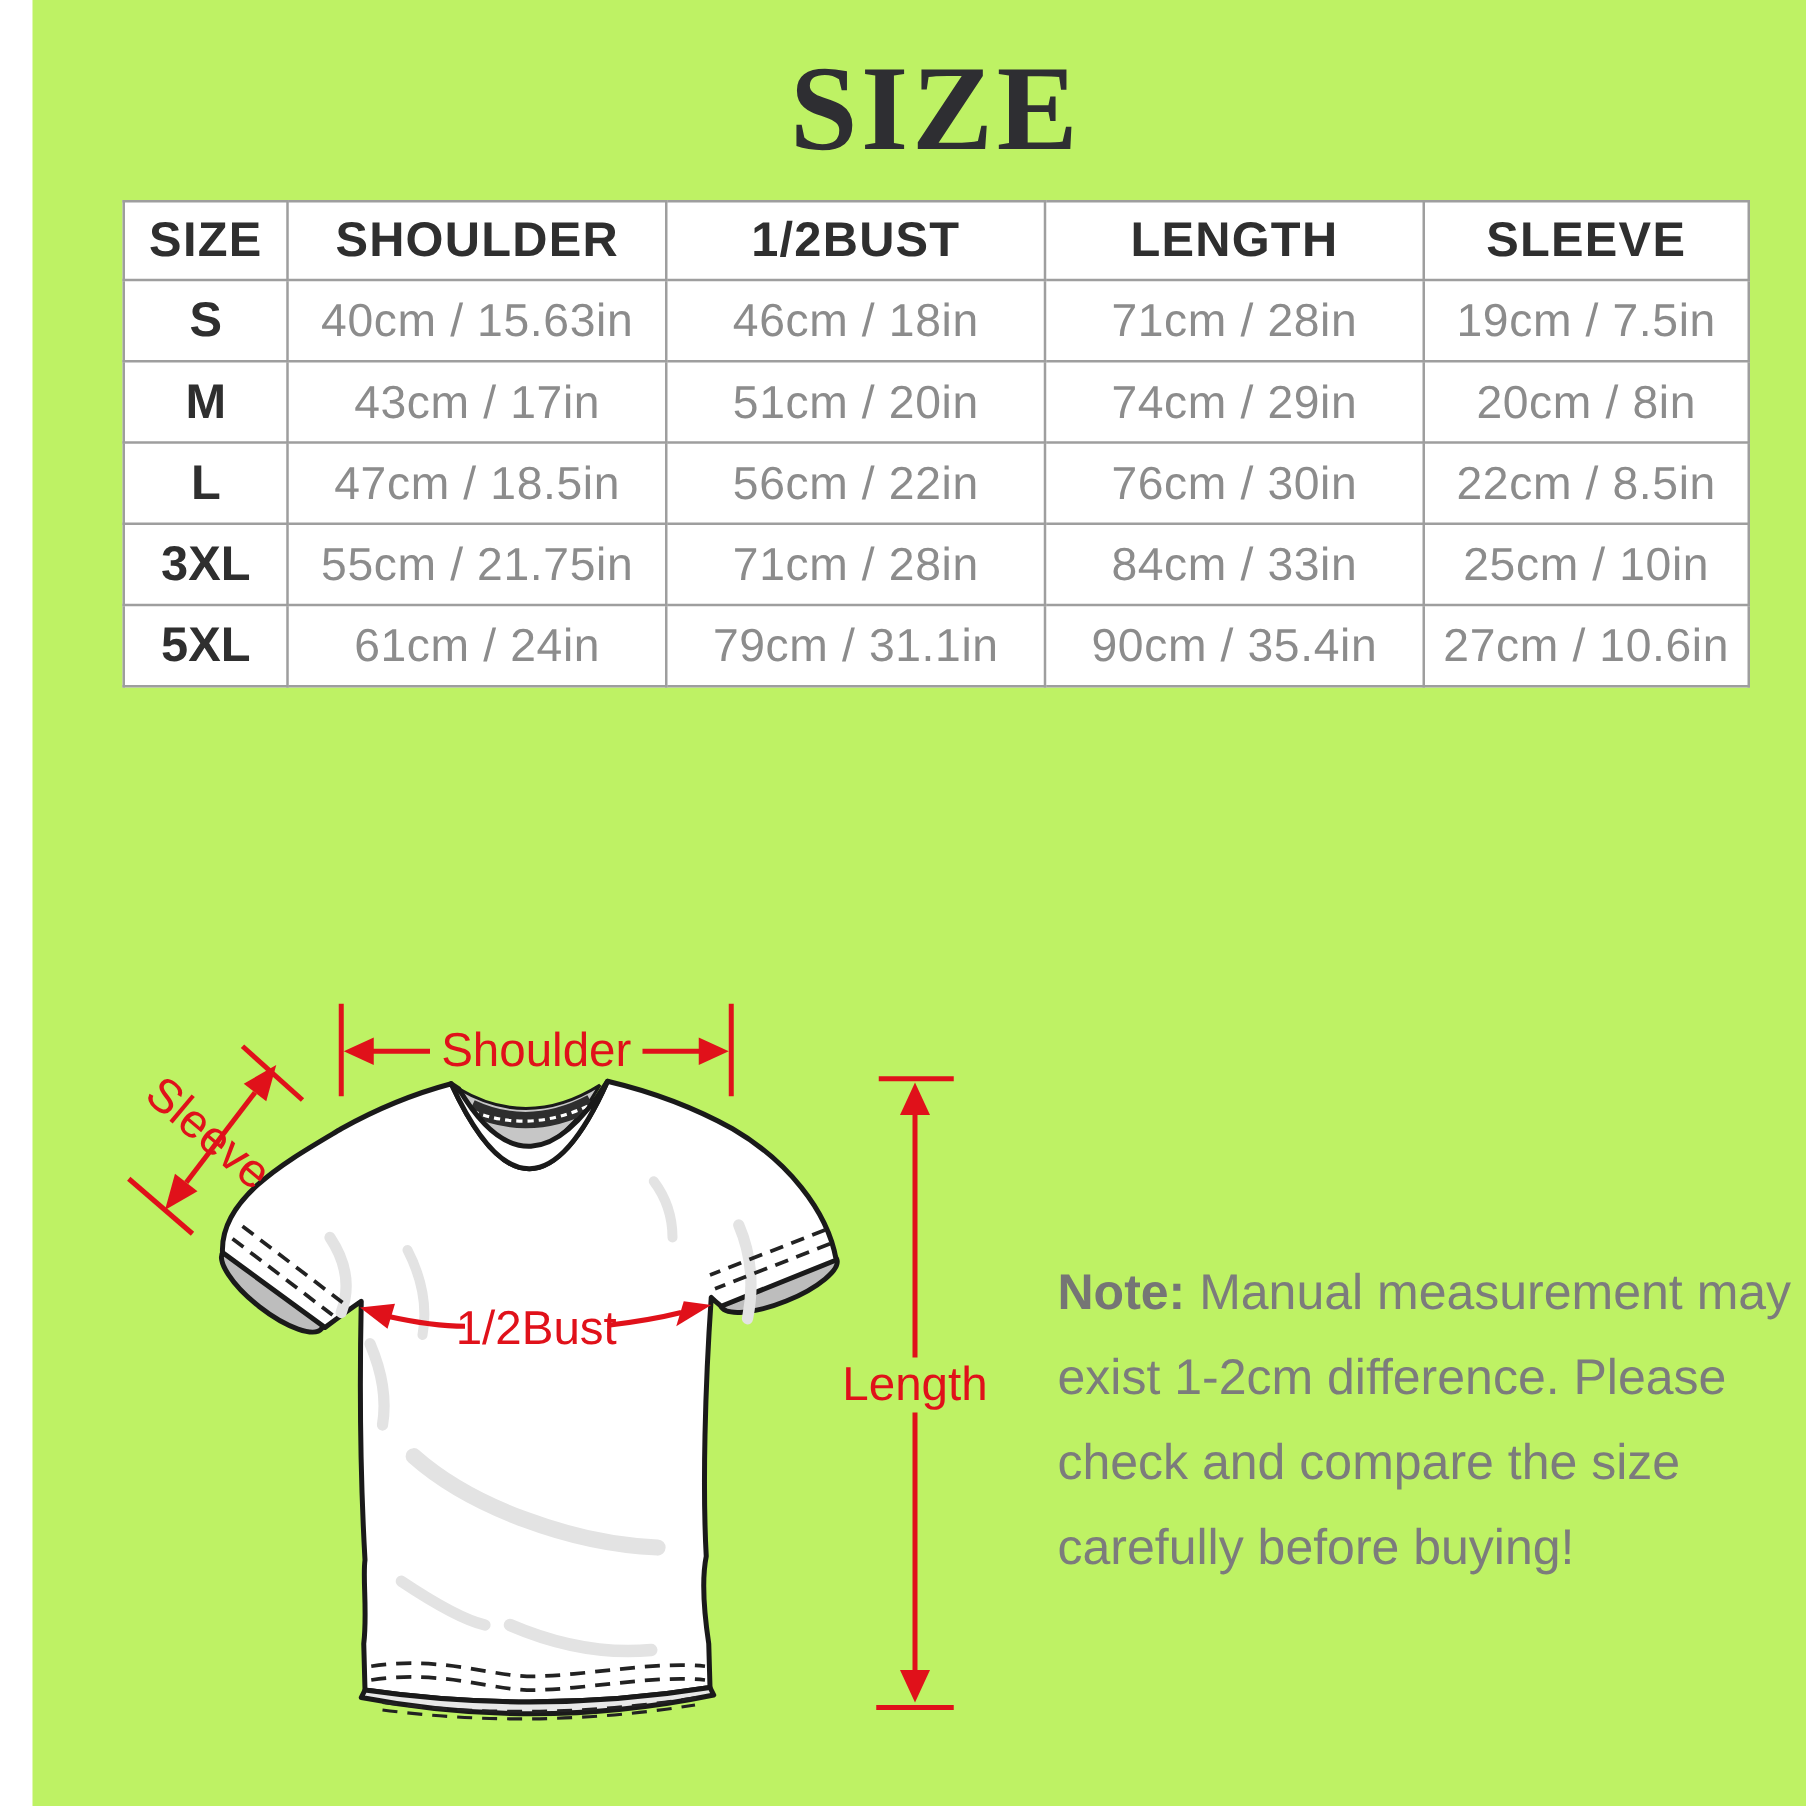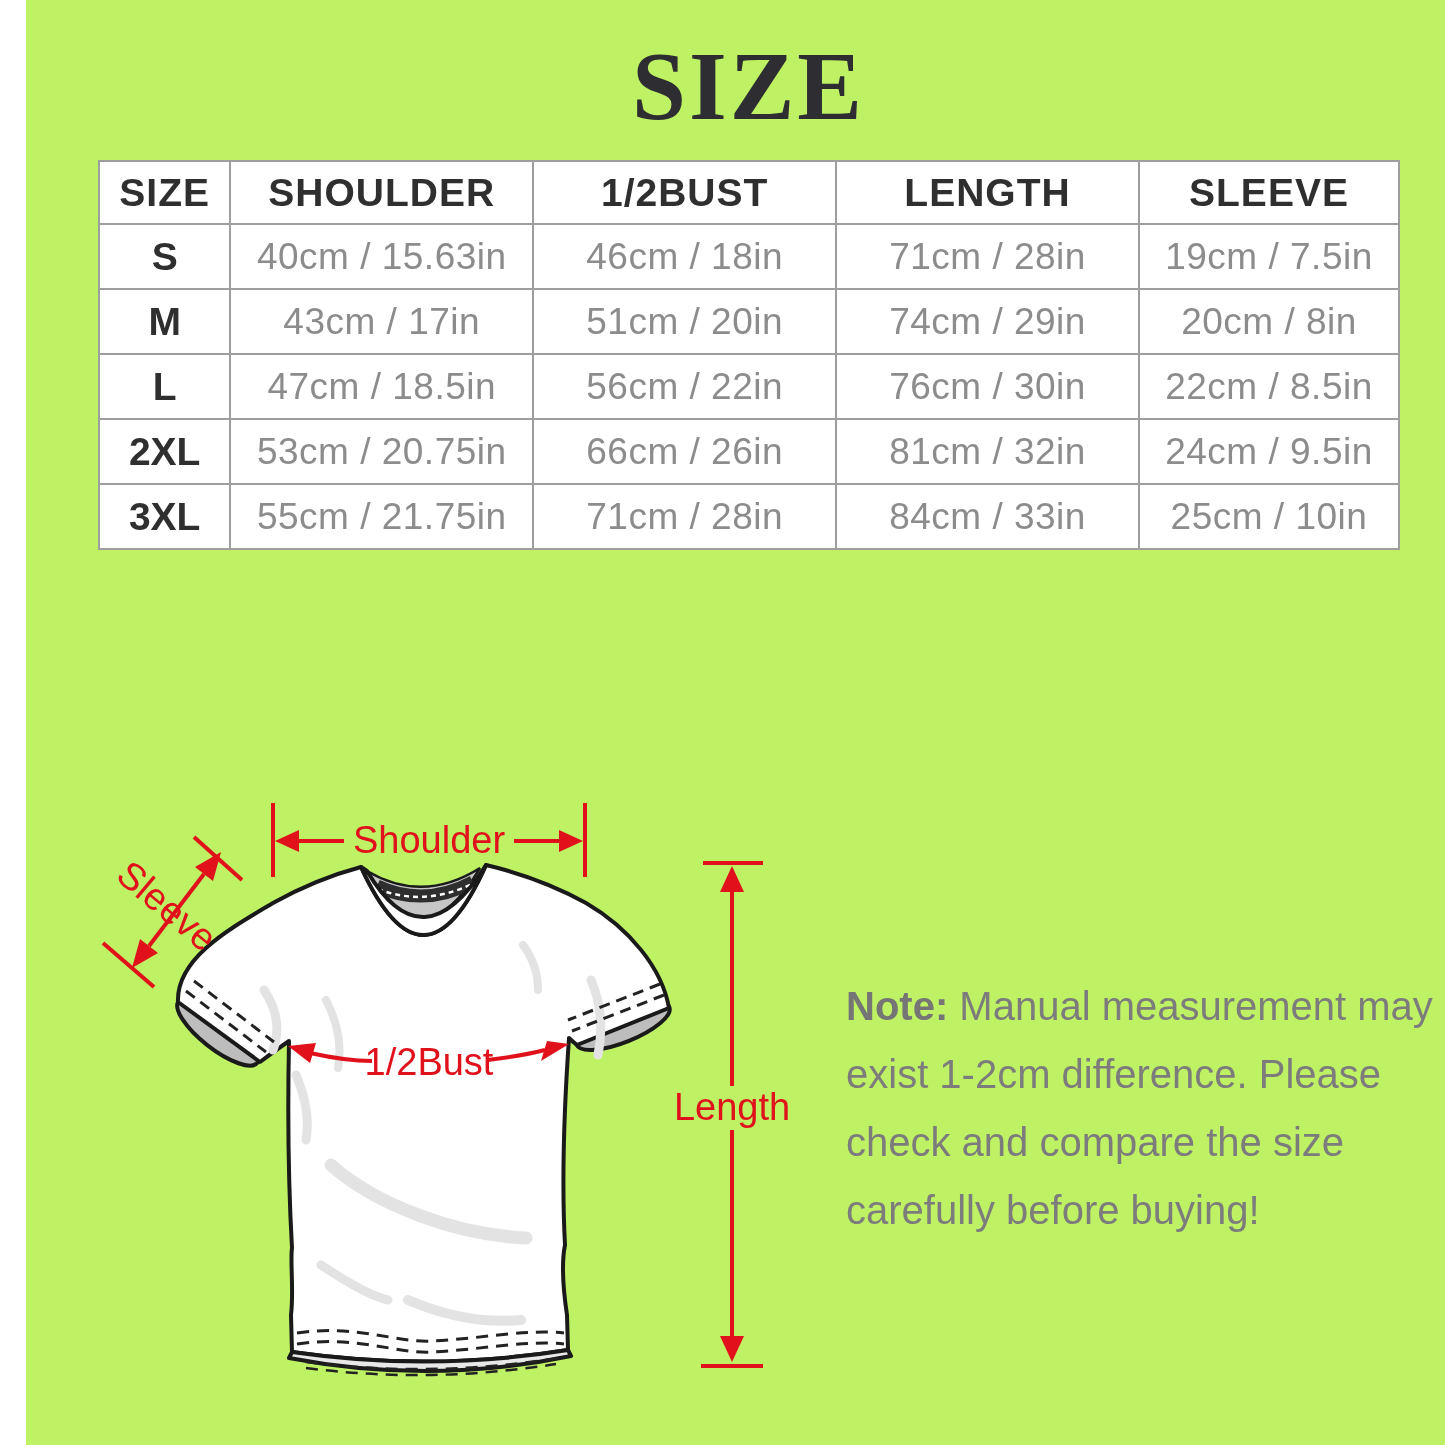--- a/index.html
+++ b/index.html
@@ -42,21 +42,21 @@
     font-size:39px;font-weight:bold;color:#2f2f2f;
   }
   .size-table td.value-cell{
     font-size:37px;color:#8c8c8c;letter-spacing:.5px;
   }
   col.c-size{width:10.1%;}
   col.c-shoulder,col.c-bust,col.c-length{width:23.3%;}
   col.c-sleeve{width:20%;}
   
   .note{
-    position:absolute;left:820px;top:972px;width:600px;
+    position:absolute;left:820px;top:1000px;width:600px;
     font-size:40px;line-height:68px;color:#7c7c7c;
   }
   .note b{font-weight:bold;color:#757575;}
   
   .diagram{position:absolute;left:60px;top:780px;width:710px;height:665px;}
   svg text.red-label{
     font-family:"Liberation Sans",sans-serif;
     font-size:38px;
     fill:var(--red,#e0111a);
   }
@@ -101,32 +101,32 @@
           <td class="value-cell">20cm / 8in</td>
         </tr>
         <tr>
           <td class="size-cell">L</td>
           <td class="value-cell">47cm / 18.5in</td>
           <td class="value-cell">56cm / 22in</td>
           <td class="value-cell">76cm / 30in</td>
           <td class="value-cell">22cm / 8.5in</td>
         </tr>
         <tr>
-          <td class="size-cell">2XL</td>
-          <td class="value-cell">53cm / 20.75in</td>
-          <td class="value-cell">66cm / 26in</td>
-          <td class="value-cell">81cm / 32in</td>
-          <td class="value-cell">24cm / 9.5in</td>
-        </tr>
-        <tr>
           <td class="size-cell">3XL</td>
           <td class="value-cell">55cm / 21.75in</td>
           <td class="value-cell">71cm / 28in</td>
           <td class="value-cell">84cm / 33in</td>
           <td class="value-cell">25cm / 10in</td>
+        </tr>
+        <tr>
+          <td class="size-cell">5XL</td>
+          <td class="value-cell">61cm / 24in</td>
+          <td class="value-cell">79cm / 31.1in</td>
+          <td class="value-cell">90cm / 35.4in</td>
+          <td class="value-cell">27cm / 10.6in</td>
         </tr>
       </tbody>
   </table>
 
   <div class="diagram">
     <svg width="710" height="665" viewBox="60 780 710 665">
 
       <g>
         <ellipse cx="192" cy="1032" rx="50" ry="17" transform="rotate(38 192 1032)" fill="#bdbdbd" stroke="#1a1a1a" stroke-width="4"></ellipse>
         <ellipse cx="597" cy="1026" rx="50" ry="16" transform="rotate(-22 597 1026)" fill="#bdbdbd" stroke="#1a1a1a" stroke-width="4"></ellipse>

